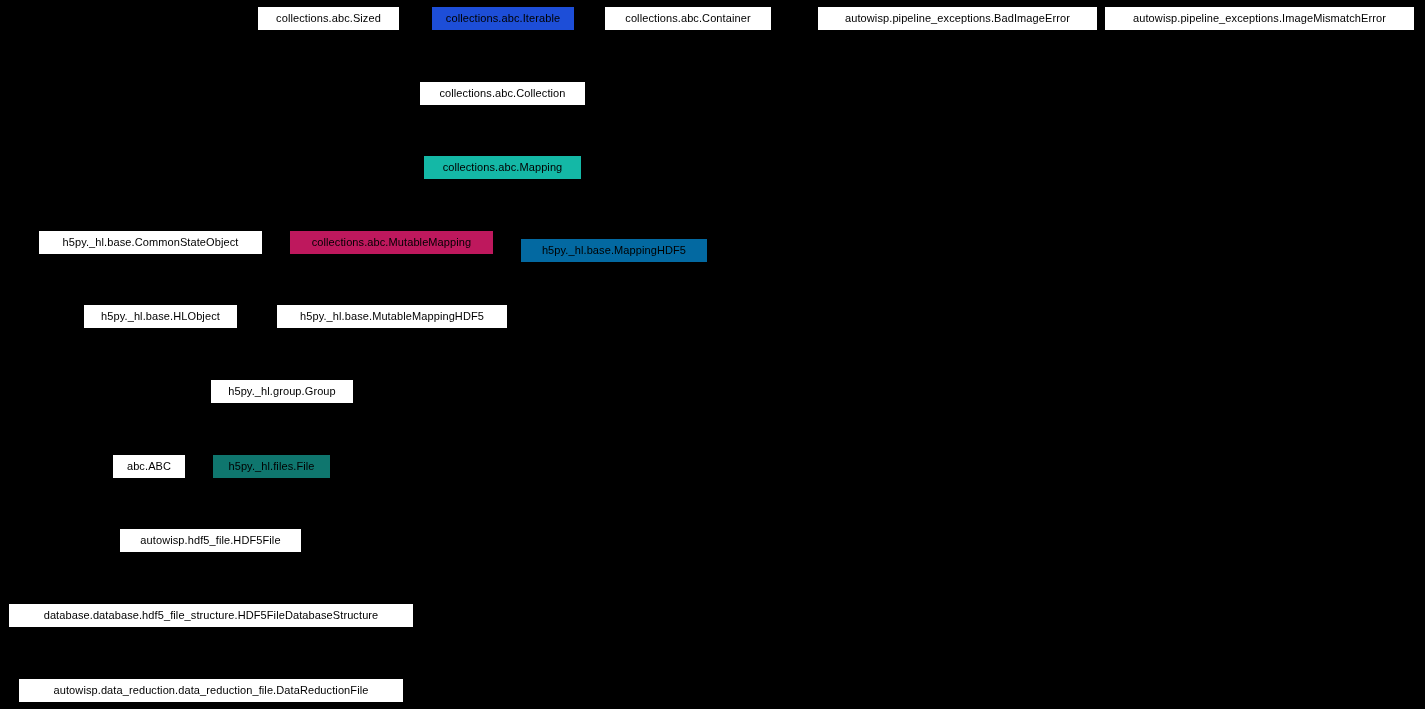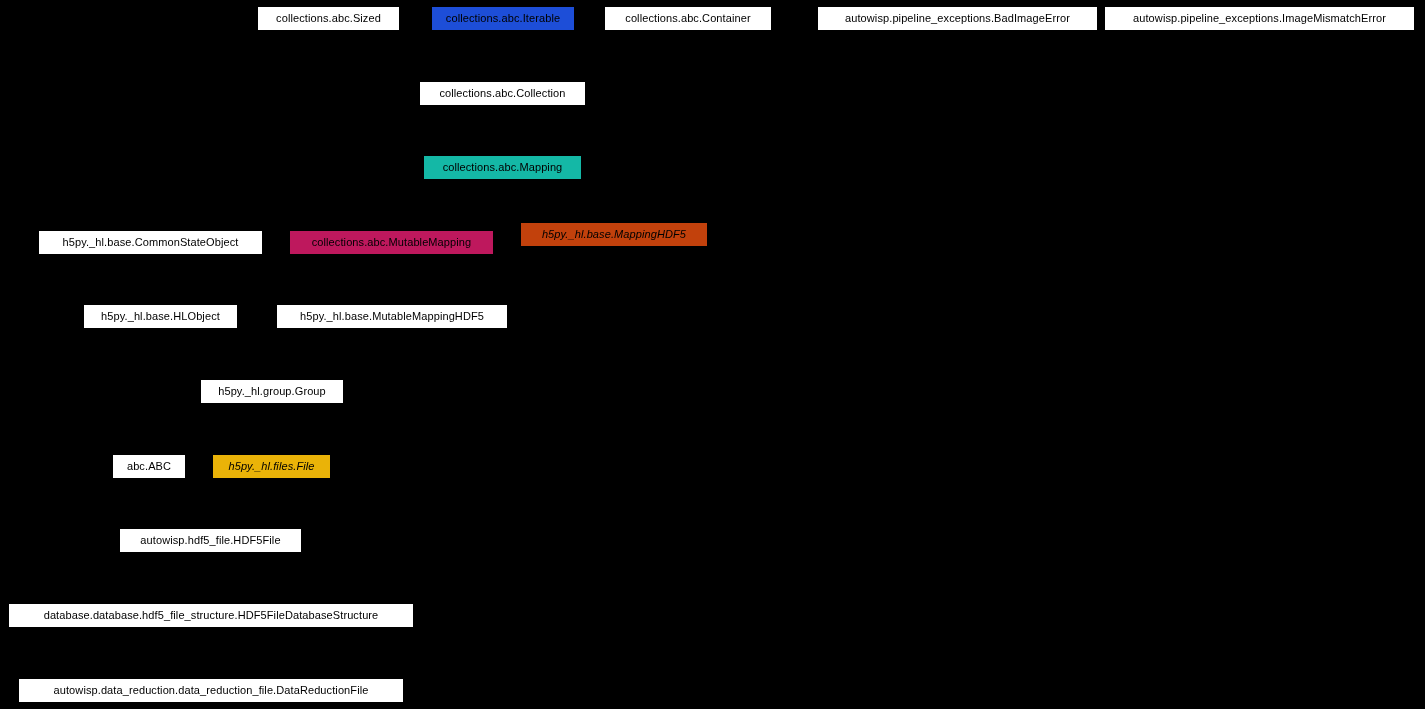--- a/index.html
+++ b/index.html
@@ -115,36 +115,36 @@
       </div>
       <div class="class-node" style="left: 422px; top: 154px; width: 161px; background: #14b8a6; border-color: rgb(0, 0, 0); color: rgb(0, 0, 0);">
         <span>collections.abc.Mapping</span>
       </div>
       <div class="class-node" style="left: 37px; top: 229px; width: 227px; background: rgb(255, 255, 255); border-color: rgb(0, 0, 0); color: rgb(0, 0, 0);">
         <span>h5py._hl.base.CommonStateObject</span>
       </div>
       <div class="class-node" style="left: 288px; top: 229px; width: 207px; background: #be185d; border-color: rgb(0, 0, 0); color: rgb(0, 0, 0);">
         <span>collections.abc.MutableMapping</span>
       </div>
-      <div class="class-node" style="left: 519px; top: 221px; width: 190px; background: #c2410c; border-color: rgb(0, 0, 0); color: rgb(0, 0, 0); font-style: italic;">
+      <div class="class-node" style="left: 519px; top: 237px; width: 190px; background: #0369a1; border-color: rgb(0, 0, 0); color: rgb(0, 0, 0);">
         <span>h5py._hl.base.MappingHDF5</span>
       </div>
       <div class="class-node" style="left: 82px; top: 303px; width: 157px; background: rgb(255, 255, 255); border-color: rgb(0, 0, 0); color: rgb(0, 0, 0);">
         <span>h5py._hl.base.HLObject</span>
       </div>
       <div class="class-node" style="left: 275px; top: 303px; width: 234px; background: rgb(255, 255, 255); border-color: rgb(0, 0, 0); color: rgb(0, 0, 0);">
         <span>h5py._hl.base.MutableMappingHDF5</span>
       </div>
-      <div class="class-node" style="left: 199px; top: 378px; width: 146px; background: rgb(255, 255, 255); border-color: rgb(0, 0, 0); color: rgb(0, 0, 0);">
+      <div class="class-node" style="left: 209px; top: 378px; width: 146px; background: rgb(255, 255, 255); border-color: rgb(0, 0, 0); color: rgb(0, 0, 0);">
         <span>h5py._hl.group.Group</span>
       </div>
       <div class="class-node" style="left: 111px; top: 453px; width: 76px; background: rgb(255, 255, 255); border-color: rgb(0, 0, 0); color: rgb(0, 0, 0);">
         <span>abc.ABC</span>
       </div>
-      <div class="class-node" style="left: 211px; top: 453px; width: 121px; background: #eab308; border-color: rgb(0, 0, 0); color: rgb(0, 0, 0); font-style: italic;">
+      <div class="class-node" style="left: 211px; top: 453px; width: 121px; background: #0f766e; border-color: rgb(0, 0, 0); color: rgb(0, 0, 0);">
         <span>h5py._hl.files.File</span>
       </div>
       <div class="class-node" style="left: 118px; top: 527px; width: 185px; background: rgb(255, 255, 255); border-color: rgb(0, 0, 0); color: rgb(0, 0, 0);">
         <span>autowisp.hdf5_file.HDF5File</span>
       </div>
       <div class="class-node" style="left: 7px; top: 602px; width: 408px; background: rgb(255, 255, 255); border-color: rgb(0, 0, 0); color: rgb(0, 0, 0);">
         <span>database.database.hdf5_file_structure.HDF5FileDatabaseStructure</span>
       </div>
       <div class="class-node" style="left: 17px; top: 677px; width: 388px; background: rgb(255, 255, 255); border-color: rgb(0, 0, 0); color: rgb(0, 0, 0); text-align: right;">
         <span>autowisp.data_reduction.data_reduction_file.DataReductionFile</span>

